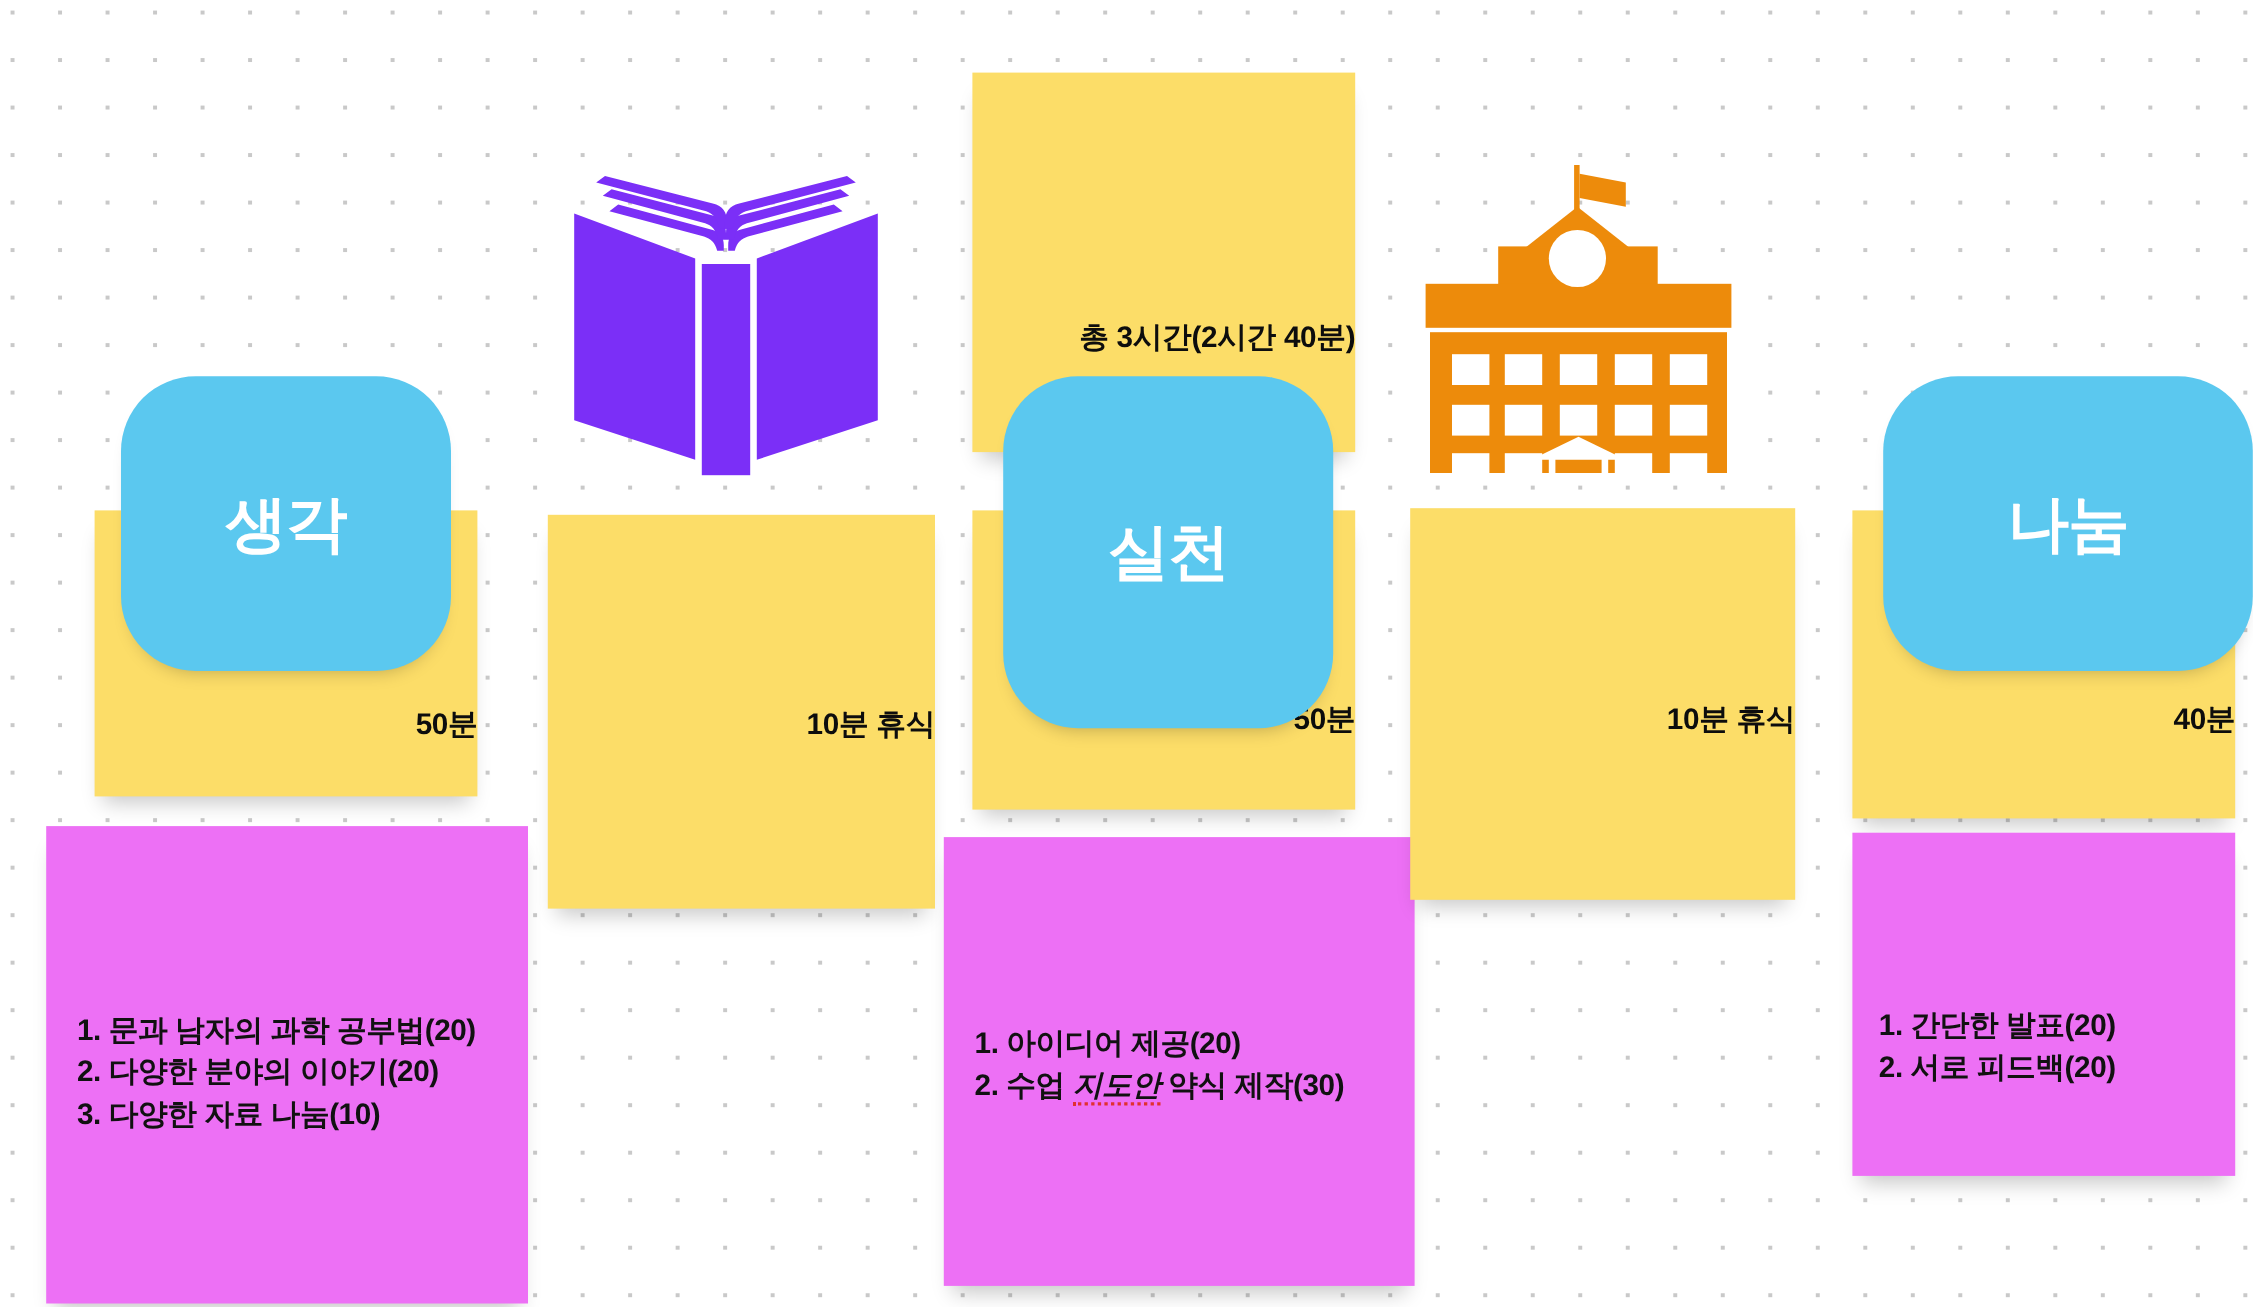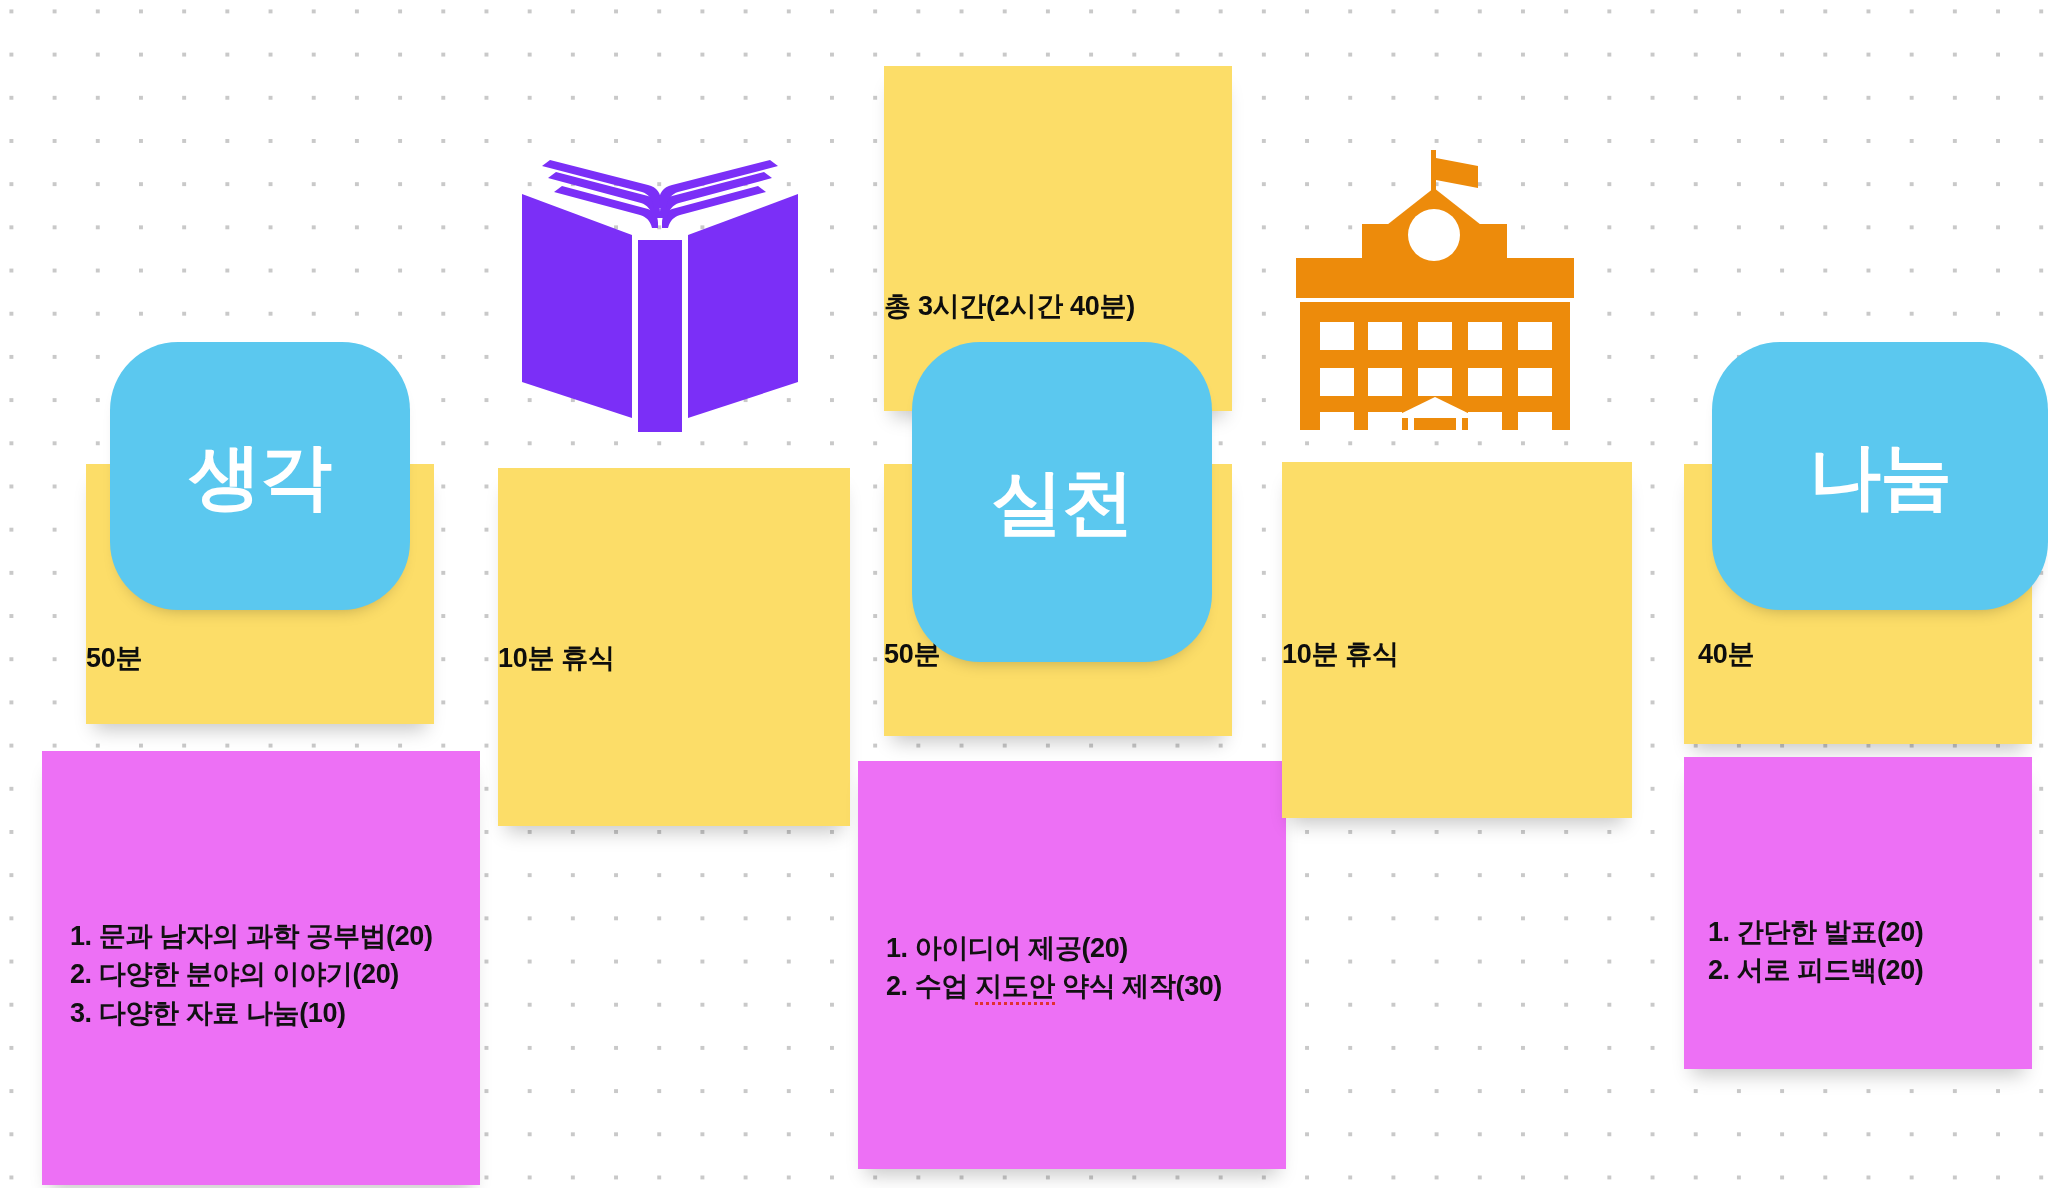--- a/index.html
+++ b/index.html
@@ -37,56 +37,56 @@
     background: #ed70f5;
     box-shadow: 0 14px 18px -8px rgba(0,0,0,0.22);
     margin-top: 13px;
   }
 
   
   .card-label {
     position: absolute;
     left: 0;
     right: 0;
-    text-align: left;
+    text-align: right;
     font-size: 27px;
     font-weight: bold;
     color: #0d0d0d;
     letter-spacing: -0.3px;
     white-space: nowrap;
   }
 
   
   .note-text {
     position: absolute;
     left: 28px;
     right: 12px;
     font-size: 27px;
     font-weight: bold;
     color: #111111;
     line-height: 1.42;
     letter-spacing: -0.4px;
     white-space: nowrap;
   }
   .note-text .line { display: block; }
-  .spell { border-bottom: 3px dotted #e03030; padding-bottom: 1px; }
+  .spell { border-bottom: 3px dotted #e03030; padding-bottom: 1px; font-style: italic; }
 
   
   .badge {
     position: absolute;
     background: #5bc8ef;
     border-radius: 68px;
     display: flex;
     align-items: center;
     justify-content: center;
     box-shadow: 0 10px 16px -10px rgba(0,0,0,0.25);
   }
   .badge-label {
     color: #ffffff;
-    font-size: 72px;
+    font-size: 56px;
     font-weight: bold;
     letter-spacing: -1px;
     line-height: 1;
     white-space: nowrap;
   }
 
   
   .icon-wrap {
     position: absolute;
     display: block;

